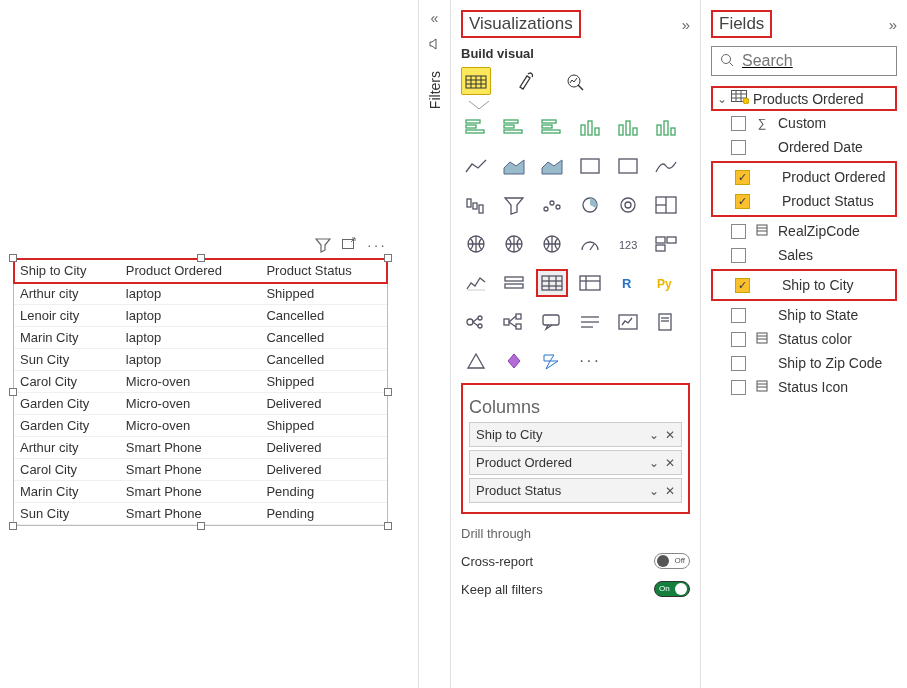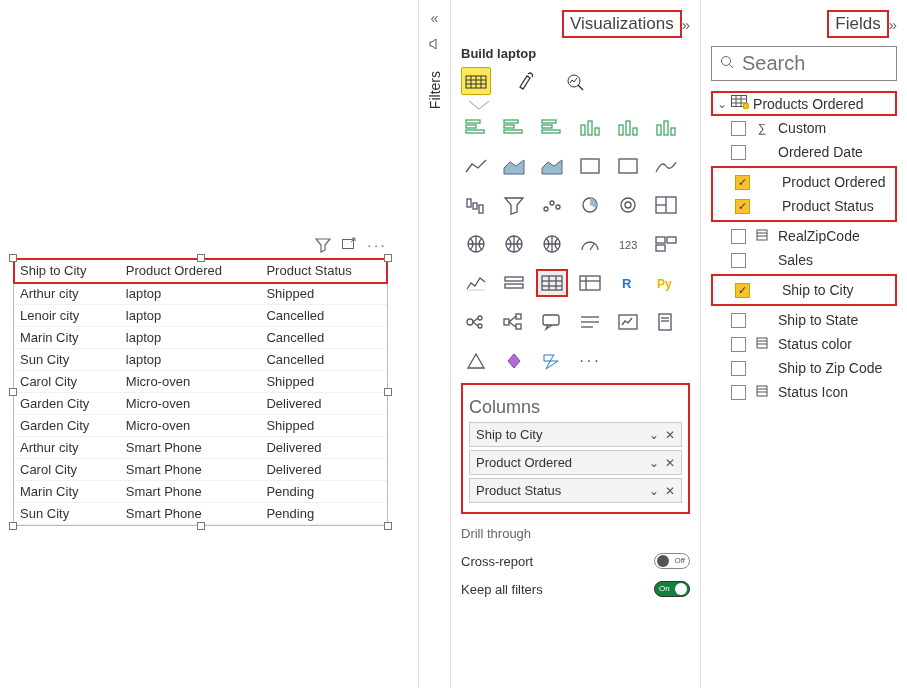--- a/index.html
+++ b/index.html
@@ -88,21 +88,21 @@
   .viz-panel {
     width: 250px;
     border-right: 1px solid #e0e0e0;
     padding: 10px 10px 14px 10px;
     display: flex;
     flex-direction: column;
   }
   .panel-head {
     display: flex;
     align-items: center;
-    justify-content: flex-end;
+    justify-content: space-between;
     margin-bottom: 8px;
   }
   .panel-title {
     font-size: 17px;
     color: #444;
   }
   .chev { color: #666; font-size: 15px; cursor: pointer; }
   .build-label { font-size: 13px; font-weight: 600; color: #333; margin-bottom: 6px; }
   .build-tabs {
     display: flex;
@@ -186,21 +186,21 @@
     padding: 10px 10px 10px 10px;
   }
   .search-box {
     border: 1px solid #888;
     padding: 4px 8px;
     display:flex; align-items:center; gap:6px;
     margin: 8px 0 10px 0;
     color:#666;
   }
   .search-box input {
-    border:none; outline:none; font-size:20px; width: 100%;
+    border:none; outline:none; font-size:16px; width: 100%; text-decoration: underline;
   }
   .table-node {
     display:flex; align-items:center; gap:4px; font-size:14px; color:#333;
     padding: 2px 0; cursor:pointer;
   }
   .table-node .caret { font-size:12px; color:#666; }
   .table-node .tbl-icon { color:#444; position:relative; }
   .field-row {
     display:flex; align-items:center; gap:8px;
     padding: 4px 0 4px 20px;
@@ -325,21 +325,21 @@
         </svg>
     </div>
     <span class="vtext">Filters</span>
   </div>
 
   <div class="viz-panel">
     <div class="panel-head">
       <span class="panel-title hilite-red-box" style="padding:2px 6px;">Visualizations</span>
       <span class="chev">»</span>
     </div>
-    <div class="build-label">Build laptop</div>
+    <div class="build-label">Build visual</div>
     <div class="build-tabs">
       <div class="build-tab active">
         <svg width="22" height="18" viewBox="0 0 22 18">
             <rect x="1" y="4" width="20" height="12" fill="none" stroke="#333"></rect>
             <line x1="1" y1="8" x2="21" y2="8" stroke="#333"></line>
             <line x1="1" y1="12" x2="21" y2="12" stroke="#333"></line>
             <line x1="6" y1="4" x2="6" y2="16" stroke="#333"></line>
             <line x1="11" y1="4" x2="11" y2="16" stroke="#333"></line>
             <line x1="16" y1="4" x2="16" y2="16" stroke="#333"></line>
           </svg>

